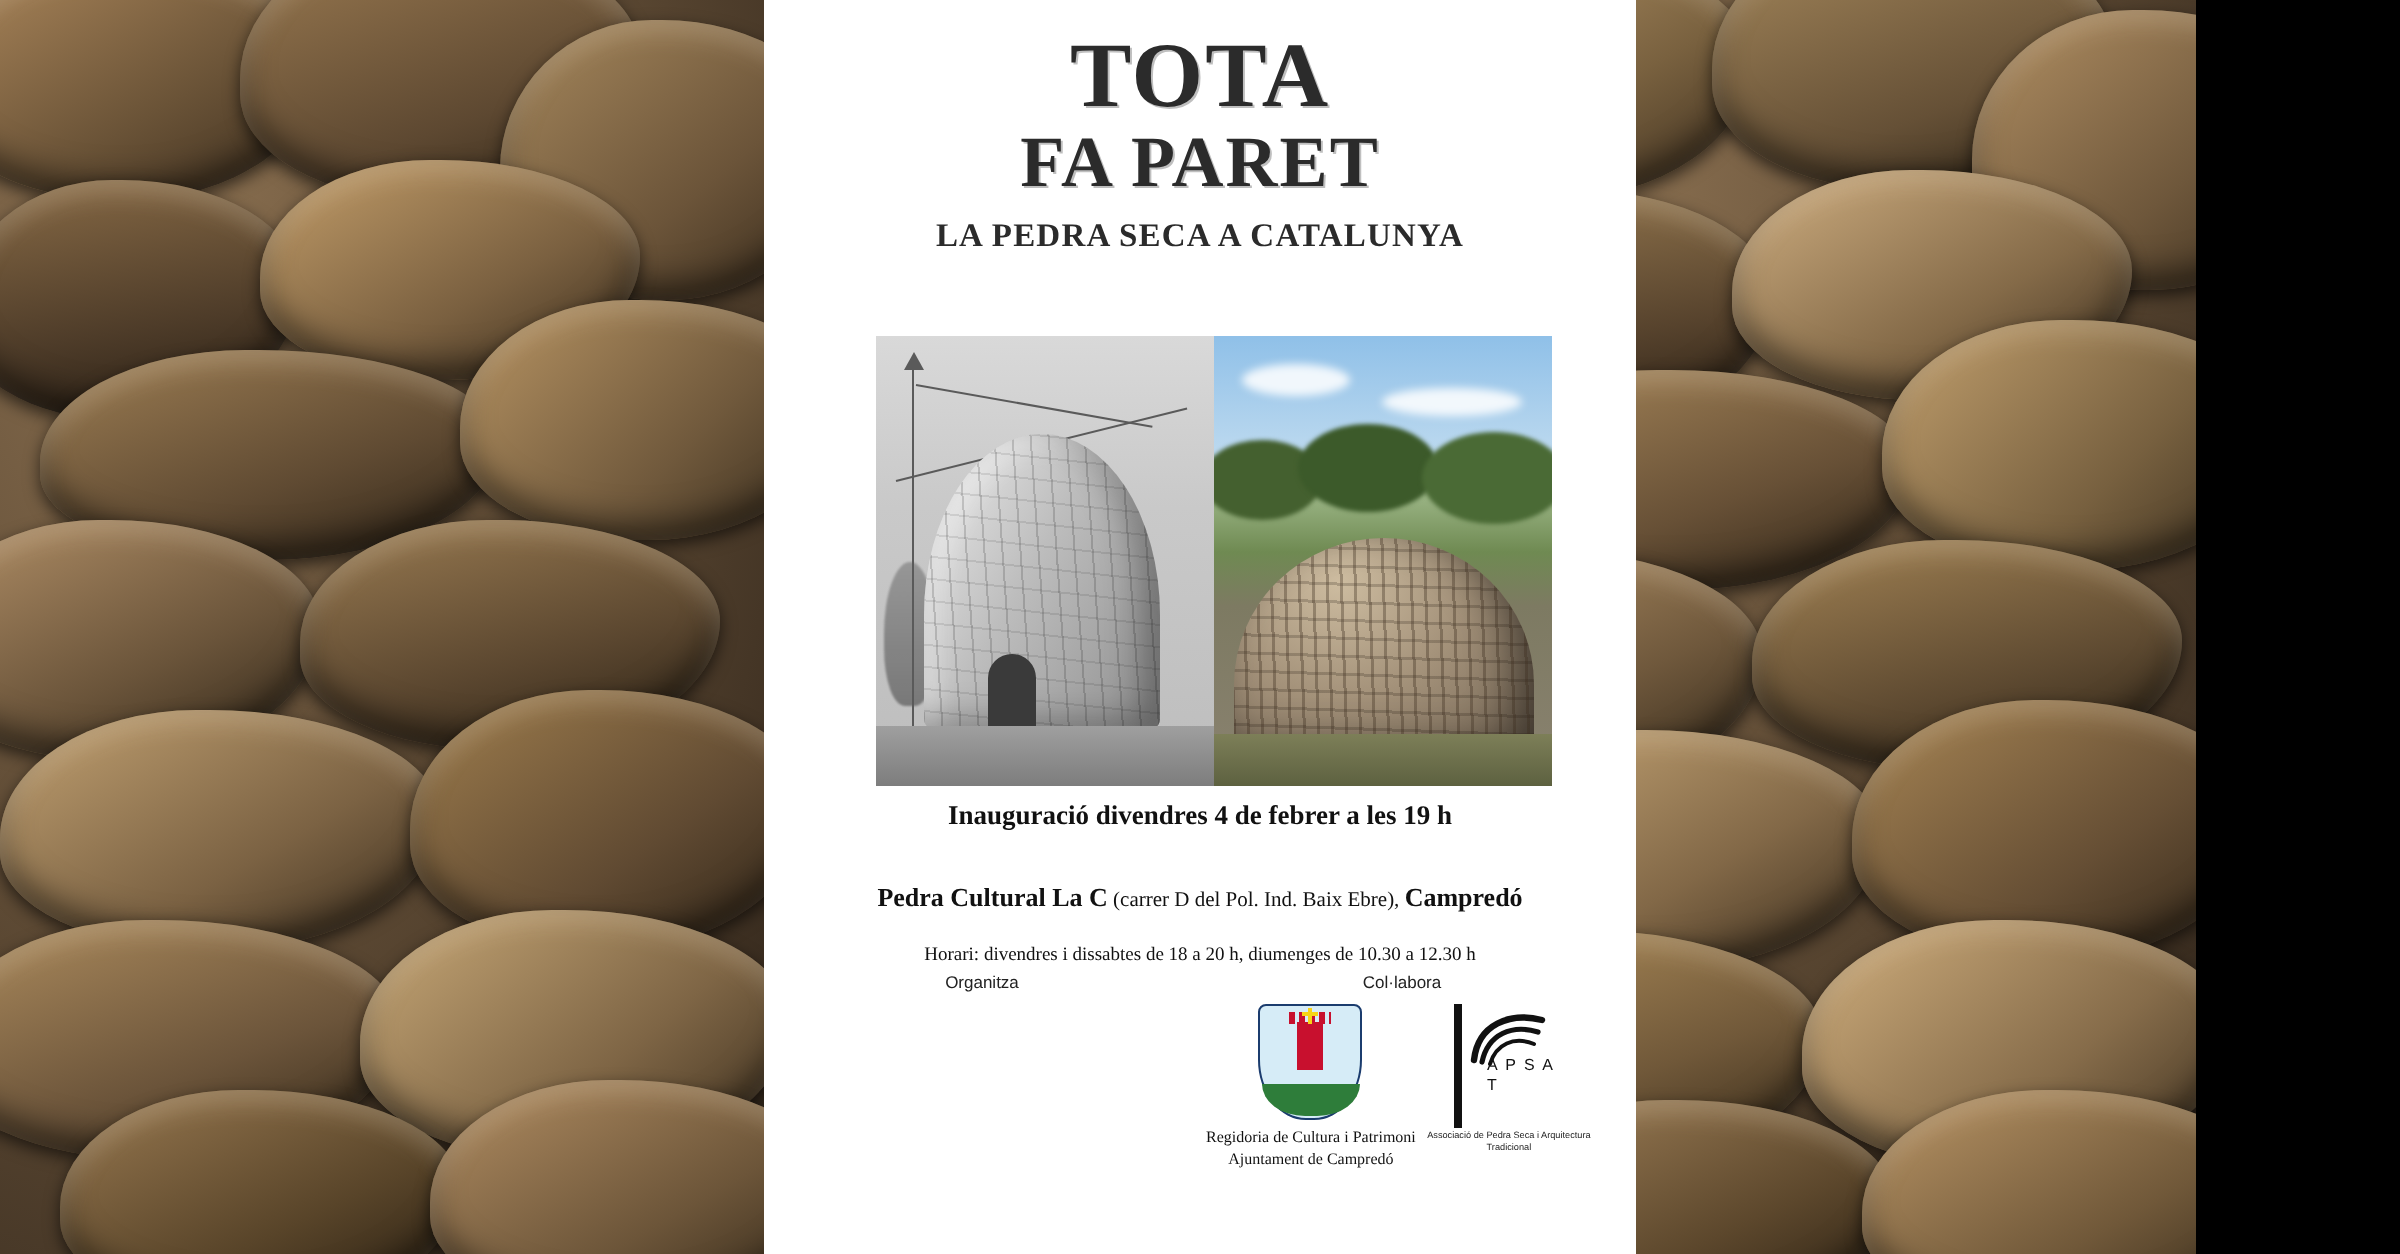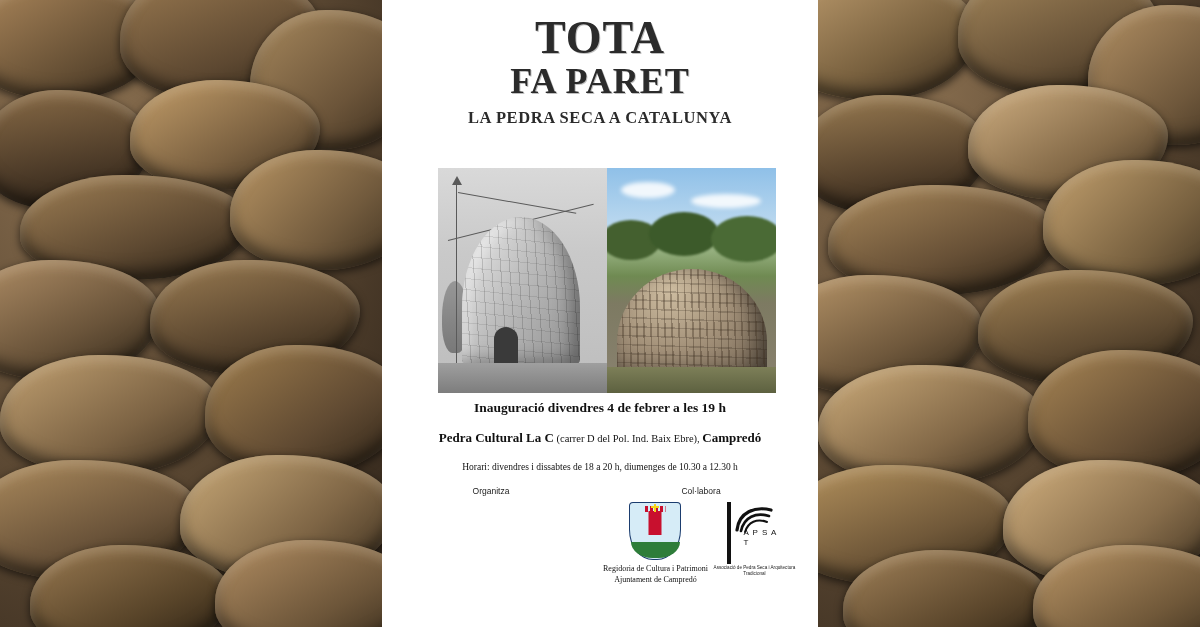--- a/index.html
+++ b/index.html
@@ -8,21 +8,21 @@
     background: #000;
   }
   body {
     width: 1200px;
     height: 627px;
     overflow: hidden;
     font-family: "Liberation Serif", serif;
   }
   .stage {
     position: relative;
-    width: 1200px;
+    width: 1098px;
     height: 627px;
     overflow: hidden;
   }
 
   
   .stone-bg {
     position: absolute;
     top: 0;
     height: 627px;
     overflow: hidden;
@@ -226,21 +226,21 @@
     position: absolute;
     left: 0; right: 0;
     top: 400px;
     text-align: center;
     font-family: "Liberation Serif", serif;
     color: #111;
   }
   .line-1 {
     font-size: 13.5px;
     font-weight: bold;
-    margin-bottom: 14px;
+    margin-bottom: 25px;
   }
   .line-2 {
     font-size: 13px;
     font-weight: bold;
     margin-bottom: 16px;
   }
   .line-2 .thin { font-weight: normal; font-size: 10.5px; }
   .line-3 {
     font-size: 14px;
     font-weight: bold;

